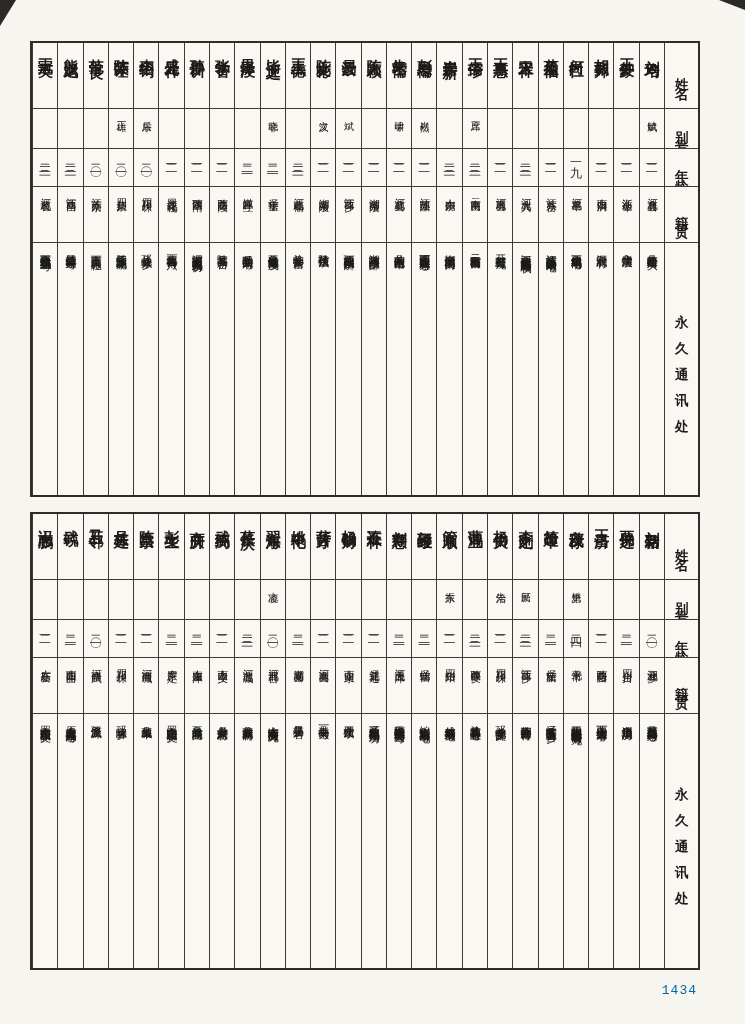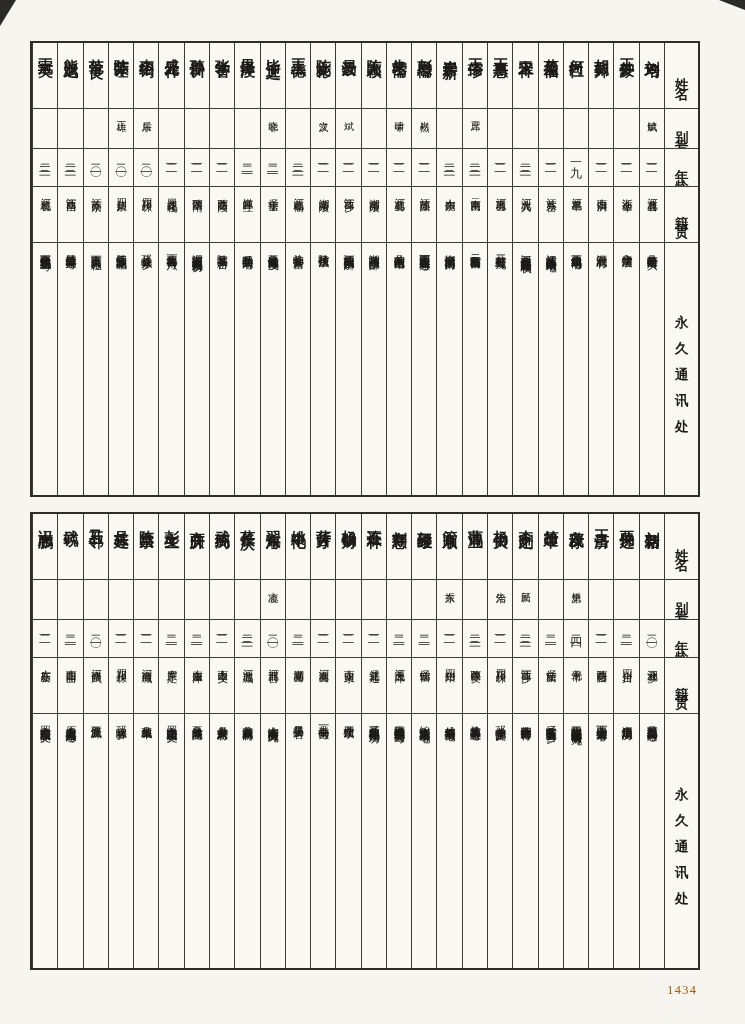--- a/index.html
+++ b/index.html
@@ -53,22 +53,22 @@
   .native{height:56px;padding-top:3px;}
   .native .vtext{font-size:10.5px;}
   .address{flex:1 1 auto;padding-top:3px;}
   .address .vtext{font-size:11px;letter-spacing:0.5px;}
   .header-col .cell{padding-top:0;align-items:center;}
   .header-col .vtext{font-size:13.5px;font-weight:700;}
   .hdr2 .vtext{letter-spacing:10px;}
   .hdr5 .vtext{letter-spacing:26px;}
   .page-number{
     position:absolute;right:48px;bottom:26px;
-    font-size:13px;letter-spacing:1px;color:#a16207;
-    font-family:Liberation Serif, serif;
+    font-size:13px;letter-spacing:1px;color:#0369a1;
+    font-family:Liberation Mono, monospace;
   }
 </style>
 </head>
 <body>
 
 <div class="page">
   <div class="corner corner-tl"></div>
   <div class="corner corner-tr"></div>
 
   <section class="table table-top">

